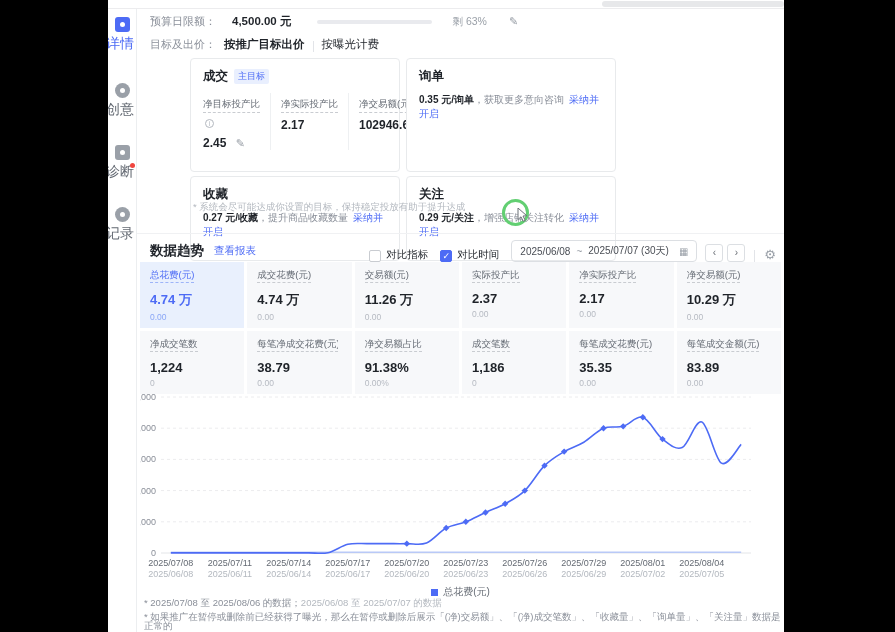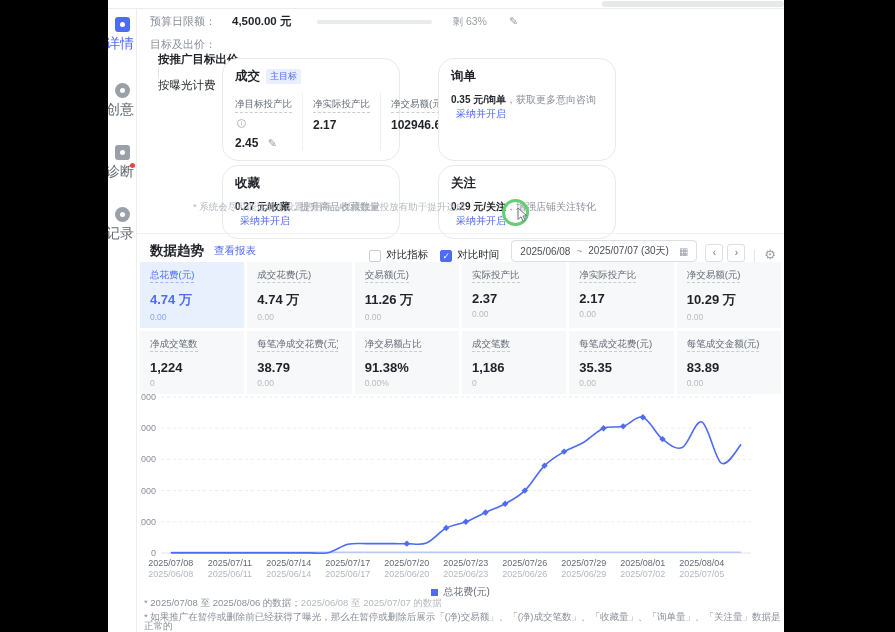--- a/index.html
+++ b/index.html
@@ -27,28 +27,28 @@
   .main { position:absolute; left:29px; top:9px; width:647px; height:623px; }
 
   .row-budget { position:absolute; left:13px; top:5px; display:flex; align-items:center;gap:16px; }
   .lbl { font-size:11px; color:#8a8f99; }
   .budget-amt { font-size:11.5px; color:#1f2329; font-weight:bold; margin-right:10px; }
   .pbar { width:115px; height:4px; border-radius:2px; background:#e9eaee; overflow:hidden; }
   .pbar-fill { height:100%; background:#7e9bf7; border-radius:2px; }
   .remain { font-size:10.5px; color:#9aa0a8; margin-left:4px; }
   .pencil { font-size:11px; color:#9aa0a8; margin-left:6px; cursor:pointer; }
 
-  .row-bidding { position:absolute; left:13px; top:28px; display:flex; align-items:flex-start;flex-direction:column; }
+  .row-bidding { position:absolute; left:13px; top:28px; display:flex; align-items:flex-end; }
   .bid-opt { font-size:11.5px; color:#1f2329; margin-left:8px; cursor:pointer; }
   .bid-opt.sel { font-weight:bold; }
   .bid-sep { width:1px; height:11px; background:#e2e4e8; margin-left:8px; }
 
   
   .goal-grid { position:absolute; left:53px; top:49px; width:426px; display:grid; grid-template-columns:210px 210px; grid-auto-rows:auto; gap:4px 6px; }
-  .gcard { border:1px solid #e8eaec; border-radius:16px; padding:9px 12px 10px 12px; background:#fff; min-height:64px; cursor:pointer;margin-left:32px; }
+  .gcard { border:1px solid #e8eaec; border-radius:4px; padding:9px 12px 21px 12px; background:#fff; min-height:64px; cursor:pointer; }
   .gtitle { font-size:12.5px; font-weight:bold; color:#1f2329; margin-bottom:8px; }
   .gbadge { display:inline-block; font-size:9px; font-weight:normal; color:#4d6bf5; background:#e9effe; border-radius:2px; padding:1px 4px; margin-left:6px; vertical-align:1px; }
   .gstats { display:flex; }
   .gstat { padding-right:10px; margin-right:10px; border-right:1px solid #eef0f2; }
   .gstat:last-child { border-right:none; margin-right:0; padding-right:0; }
   .gstat-lbl { font-size:9.5px; color:#646a73; border-bottom:1px dashed #c9ccd1; padding-bottom:1px; display:inline-block; white-space:nowrap; }
   .gstat-val { font-size:12px; font-weight:bold; color:#1f2329; margin-top:5px; }
   .info-i { display:inline-block; width:9px; height:9px; border:1px solid #b3b8bf; border-radius:50%; font-size:7px; line-height:8px; text-align:center; color:#b3b8bf; border-bottom:1px solid #b3b8bf; vertical-align:1px; margin-left:2px; }
   .gdesc { font-size:10px; color:#8a8f99; line-height:14px; }
   .gdesc .b { color:#1f2329; font-weight:bold; }

